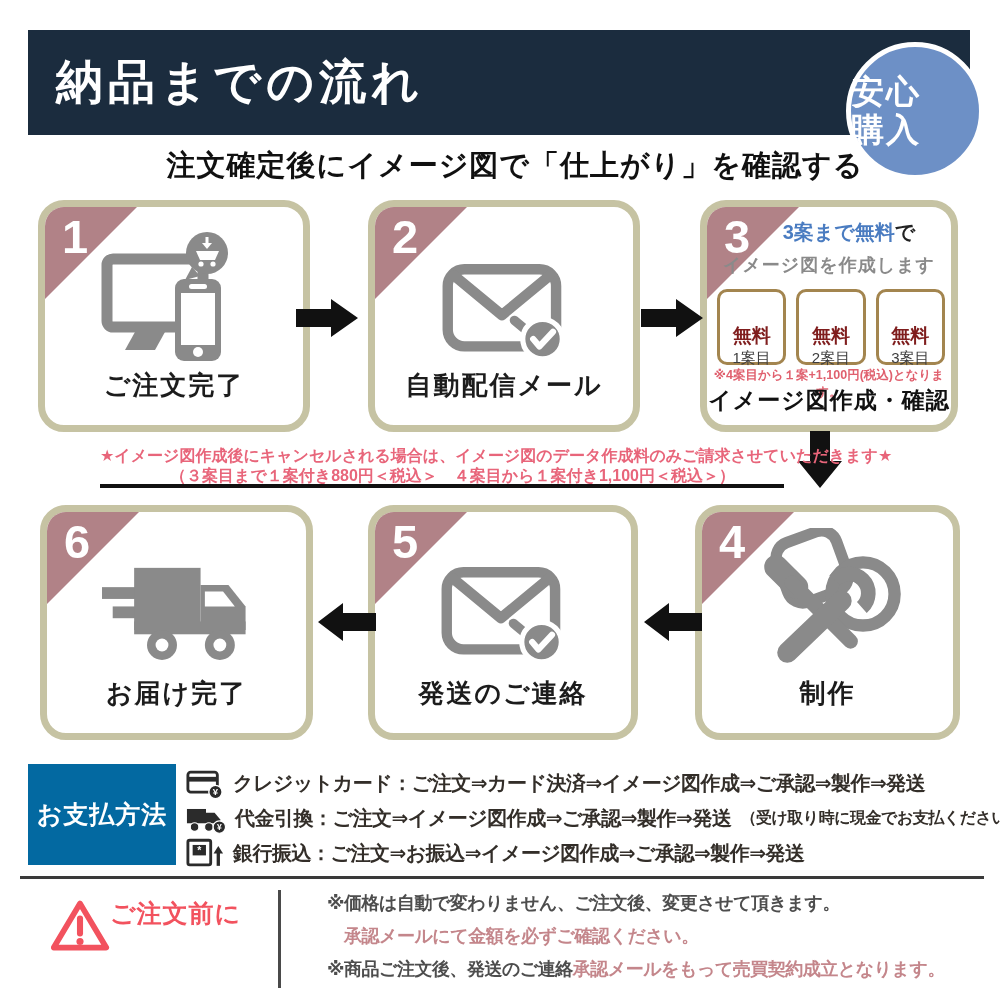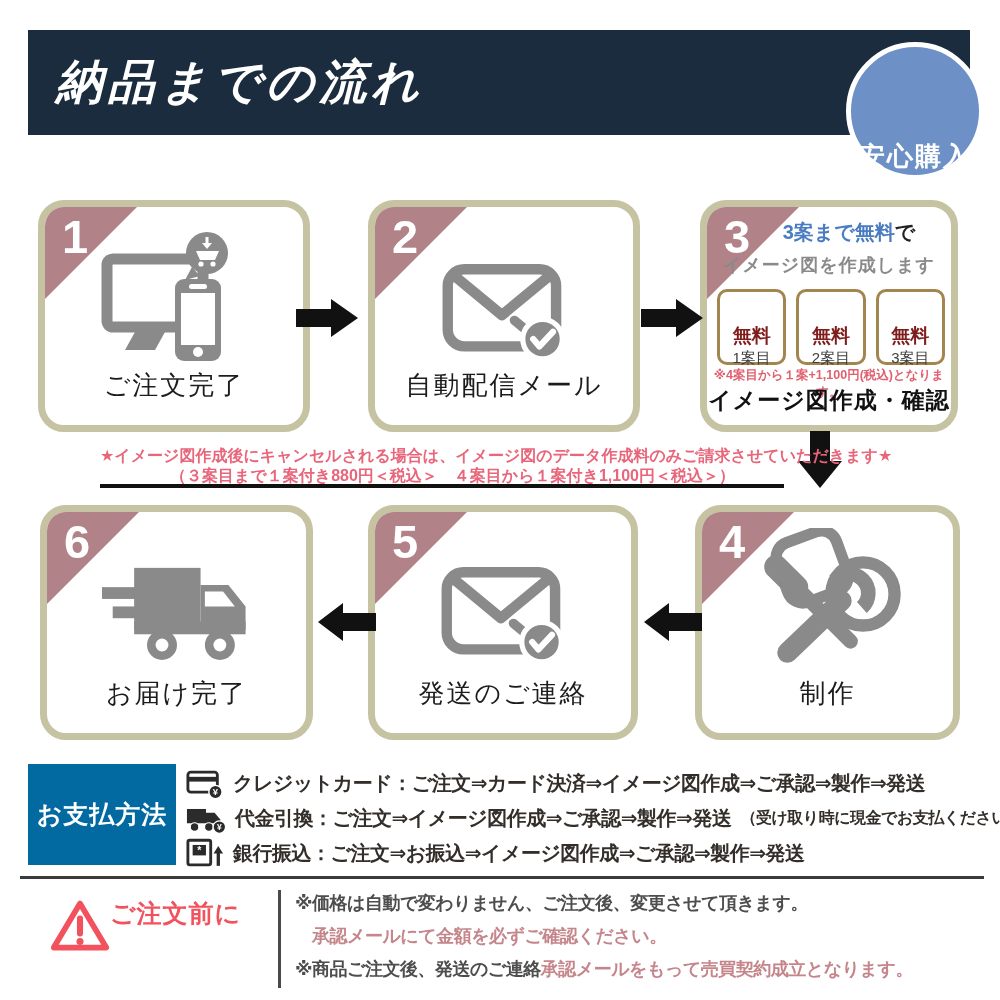--- a/index.html
+++ b/index.html
@@ -2,37 +2,37 @@
 <html><head>
 <meta charset="utf-8">
 <style>
   html,body{margin:0;padding:0;background:#fff;}
   .canvas{
     position:relative;width:1000px;height:1000px;background:#fff;overflow:hidden;
     font-family:"Liberation Sans","DejaVu Sans",sans-serif;
   }
   
   .header-bar{position:absolute;left:28px;top:30px;width:942px;height:105px;background:#1b2c3e;
-    display:flex;align-items:center;box-sizing:border-box;padding-left:28px;font-style:italic;}
+    display:flex;align-items:center;box-sizing:border-box;padding-left:28px;}
   .header-title{color:#fff;font-family:"Liberation Serif","DejaVu Serif",serif;
     font-size:47px;font-weight:600;letter-spacing:5px;}
   .badge{position:absolute;left:846px;top:42px;width:138px;height:138px;border-radius:50%;
     background:#6d90c6;border:5px solid #fff;box-sizing:border-box;z-index:3;
-    display:flex;flex-direction:row;align-items:flex-end;justify-content:center;
-    color:#fff;font-size:26px;font-weight:bold;line-height:38px;letter-spacing:2px;}
+    display:flex;flex-direction:column;align-items:flex-start;justify-content:center;
+    color:#fff;font-size:33px;font-weight:bold;line-height:38px;letter-spacing:2px;}
   .subtitle{position:absolute;left:60px;top:146px;width:910px;text-align:center;
     font-size:29px;font-weight:600;color:#101010;letter-spacing:1px;}
   
   .step-box{position:absolute;background:#fff;border:7px solid #c6c3a3;border-radius:26px;
     box-sizing:border-box;overflow:hidden;}
   .corner{position:absolute;left:0;top:0;z-index:1;}
   .corner-num{position:absolute;left:17px;top:2px;z-index:2;color:#fff;font-size:47px;font-weight:bold;}
   .step-icon{position:absolute;left:0;width:100%;display:flex;justify-content:center;z-index:2;}
   .step-label{position:absolute;left:0;bottom:22px;width:100%;text-align:center;
-    font-size:26px;font-weight:normal;color:#1c1c1c;letter-spacing:2px;z-index:2;}
+    font-size:26px;font-weight:bold;color:#1c1c1c;letter-spacing:2px;z-index:2;}
   #box1{left:38px;top:200px;width:272px;height:232px}
   #box2{left:368px;top:200px;width:272px;height:232px}
   #box3{left:700px;top:200px;width:258px;height:232px}
   #box4{left:695px;top:505px;width:265px;height:235px}
   #box5{left:368px;top:505px;width:270px;height:235px}
   #box6{left:40px;top:505px;width:273px;height:235px}
   
   .b3-title{position:absolute;left:20px;top:12px;width:100%;text-align:center;z-index:2;white-space:nowrap;}
   .b3-em{color:#4a7cc1;font-size:20px;font-weight:bold;}
   .b3-suffix{color:#222;font-size:20px;font-weight:bold;}
@@ -58,39 +58,40 @@
     display:flex;align-items:center;justify-content:center;color:#fff;font-size:25px;font-weight:600;letter-spacing:1px;}
   .pay-row{position:absolute;left:186px;height:34px;display:flex;align-items:center;gap:9px;white-space:nowrap;}
   .pay-text{font-size:20px;font-weight:600;color:#332e29;letter-spacing:-0.5px;}
   .pay-suffix{font-size:16px;font-weight:600;color:#332e29;letter-spacing:-0.5px;}
   #pay1{top:766px}#pay2{top:801px}#pay3{top:836px}
   
   .divider{position:absolute;left:20px;top:876px;width:964px;height:3px;background:#3a3a3a;}
   .warn-icon{position:absolute;left:50px;top:898px;}
   .warn-title{position:absolute;left:110px;top:898px;color:#f2525e;font-size:25px;font-weight:bold;line-height:31px;letter-spacing:1px;}
   .v-divider{position:absolute;left:278px;top:890px;width:3px;height:98px;background:#4a4a4a;}
-  .note{position:absolute;font-size:18px;font-weight:600;letter-spacing:-0.5px;white-space:nowrap;}
+  .note{position:absolute;font-size:18px;font-weight:600;letter-spacing:-0.5px;white-space:nowrap;margin-left:32px;}
   .nd{color:#4d4d4d;}
   .na{color:#c4868b;}
   #note1{left:295px;top:891px;}
   #note2{left:312px;top:924px;}
   #note3{left:295px;top:957px;}
 </style>
 </head>
 <body>
 
 <div class="canvas">
 
   <div class="header-bar">
     <div class="header-title">納品までの流れ</div>
   </div>
   <div class="badge">
     <div>安心</div>
     <div>購入</div>
   </div>
+  <div class="subtitle">注文確定後にイメージ図で「仕上がり」を確認する</div>
 
   <div class="step-box" id="box1">
     <svg class="corner" width="92" height="92">
         <polygon points="0,0 92,0 0,92" fill="#b18287"></polygon>
       </svg>
     <span class="corner-num">1</span>
     <div class="step-icon" style="top:24px;">
       <svg width="150" height="140" viewBox="0 0 150 140">
         <rect x="8" y="28" width="96" height="68" rx="6" fill="none" stroke="#8a8a8a" stroke-width="11"></rect>
         <path d="M36 101 h30 l-10 18 h-30 z" fill="#8a8a8a"></path>

